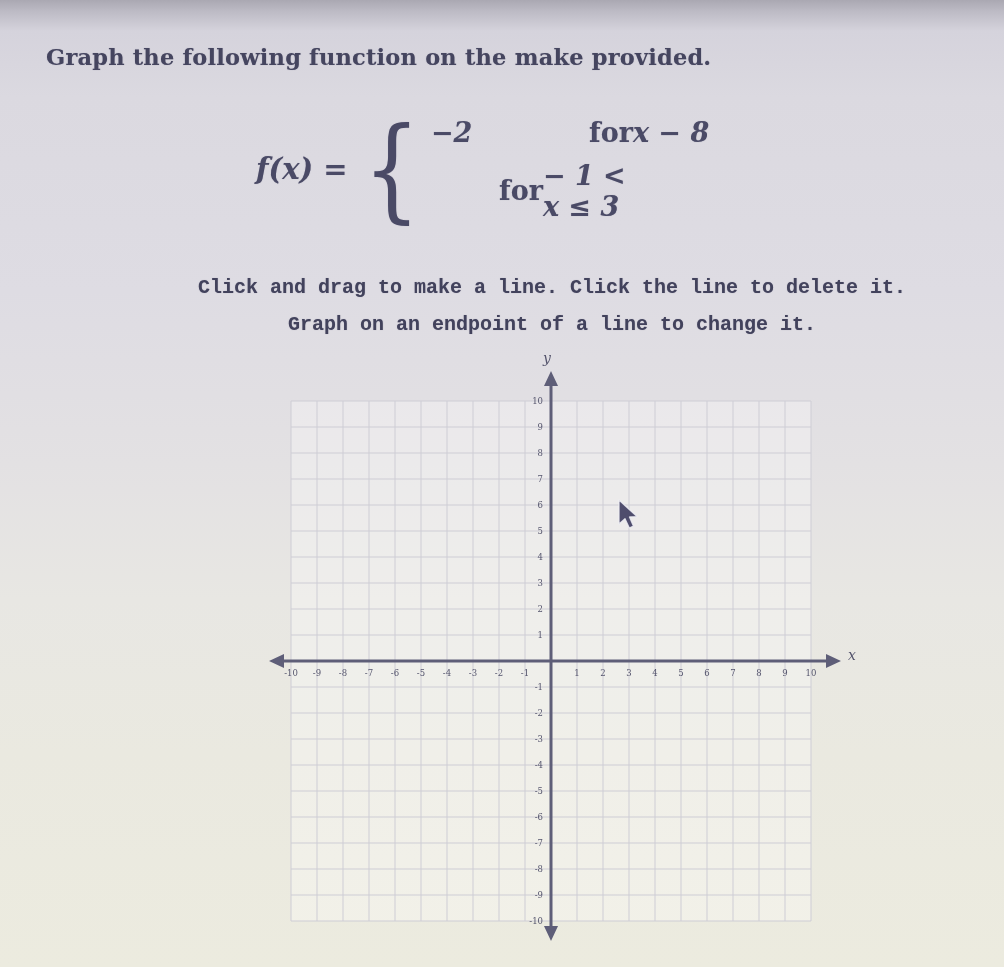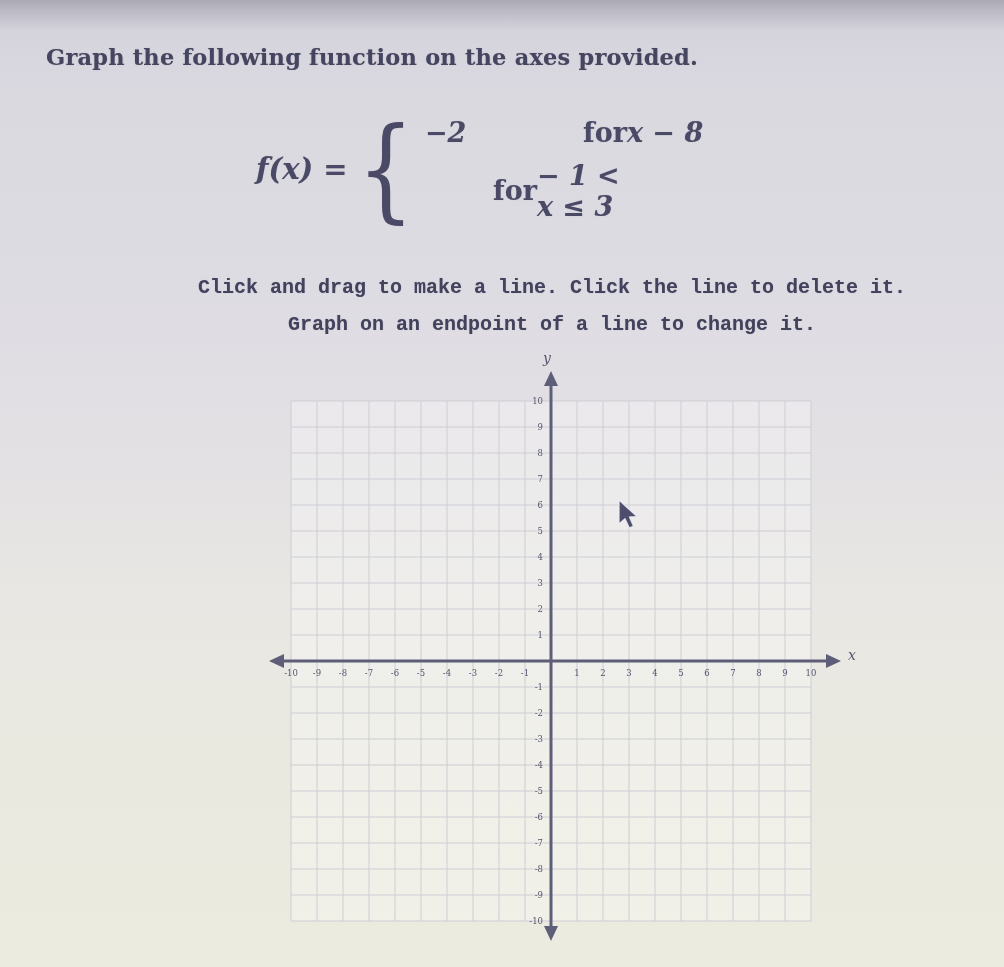--- a/index.html
+++ b/index.html
@@ -26,21 +26,21 @@
     position: absolute;
     left: 256px; top: 116px;
     display: flex;
     align-items: center;
     color: #4a4a66;
   }
   .func-lhs {
     font-size: 29px;
     font-style: italic;
     font-weight: 600;
-    margin-right: 2px;
+    margin-right: 8px;
     text-shadow: 0 0 1px rgba(70,70,100,0.3);
   }
   .func-brace {
     font-size: 112px;
     font-weight: 400;
     line-height: 0.95;
     transform: scaleX(0.8);
     margin-right: 4px;
     text-shadow: 0 0 1px rgba(70,70,100,0.3);
   }
@@ -74,21 +74,21 @@
   #cursor-svg {
     position: absolute;
     left: 616px; top: 498px;
   }
 </style>
 </head>
 <body>
 
 <div id="screen">
 
-  <div class="title">Graph the following function on the axes provided.</div>
+  <div class="title">Graph the following function on the make provided.</div>
 
   <div class="func-block">
     <span class="func-lhs">f(x) =</span>
     <span class="func-brace">{</span>
     <div class="func-rows">
       <span class="func-expr">−2</span>
       <span class="func-kw">for</span>
       <span class="func-expr">x − 8</span>
       <span class="func-kw">for</span>
       <span class="func-cond">− 1 &lt; x ≤ 3</span>

